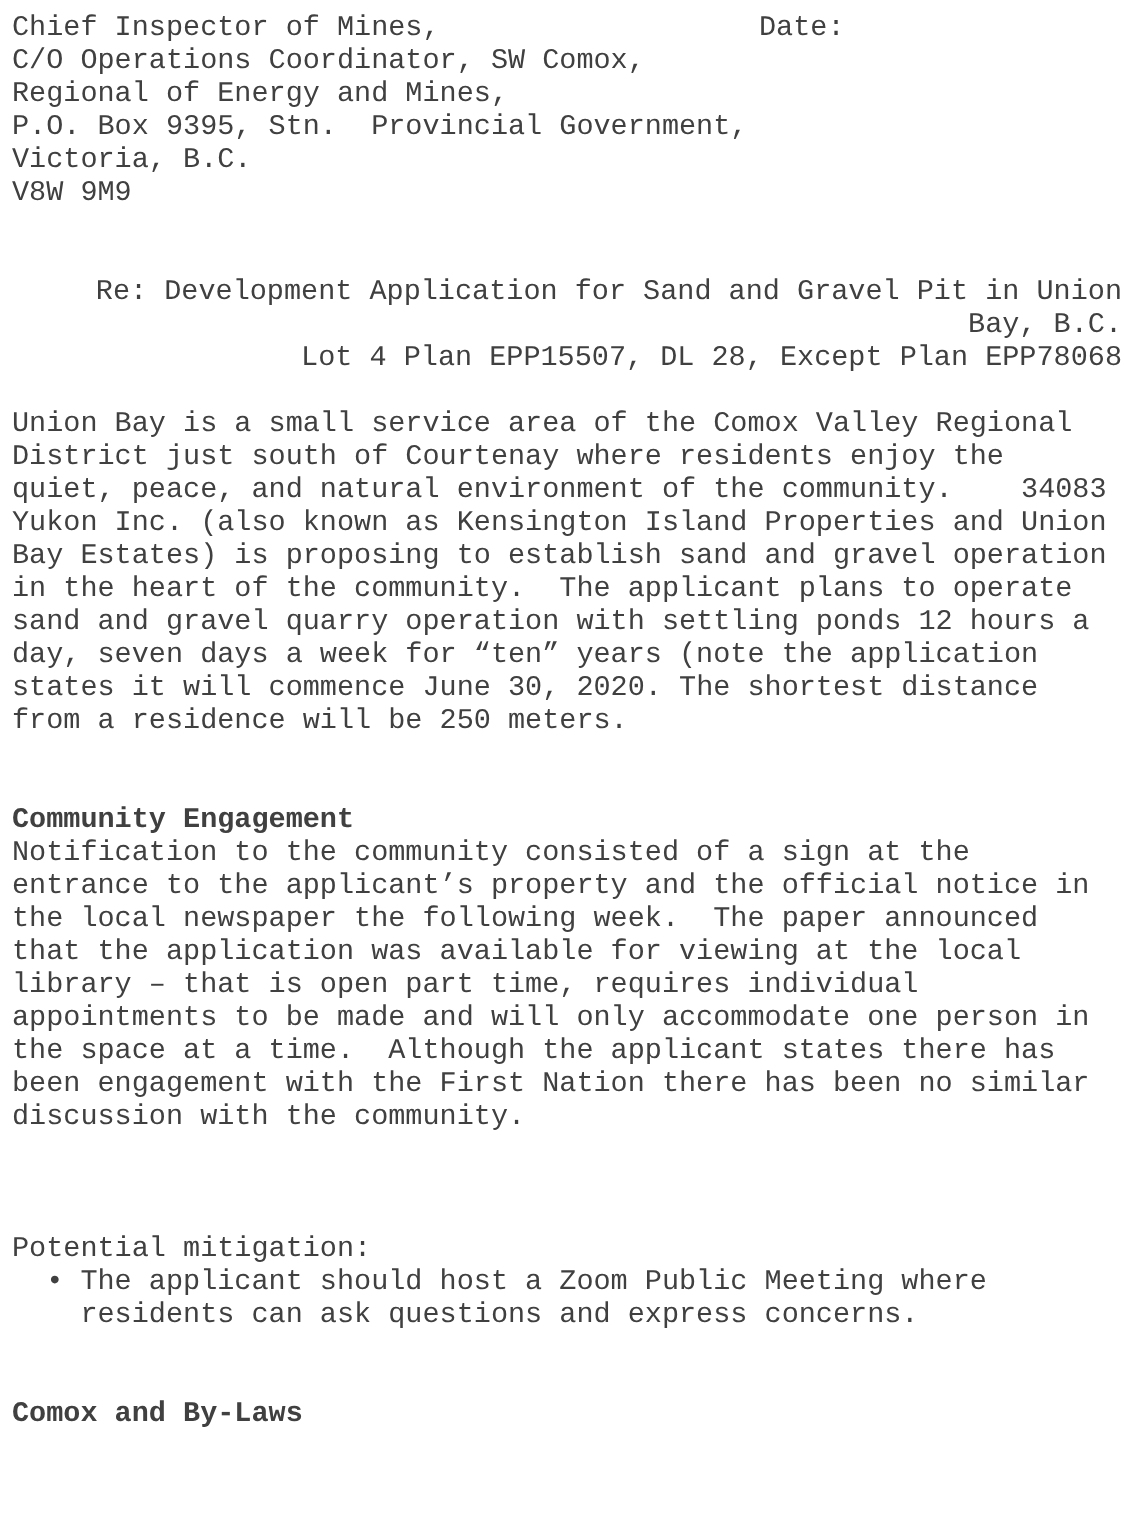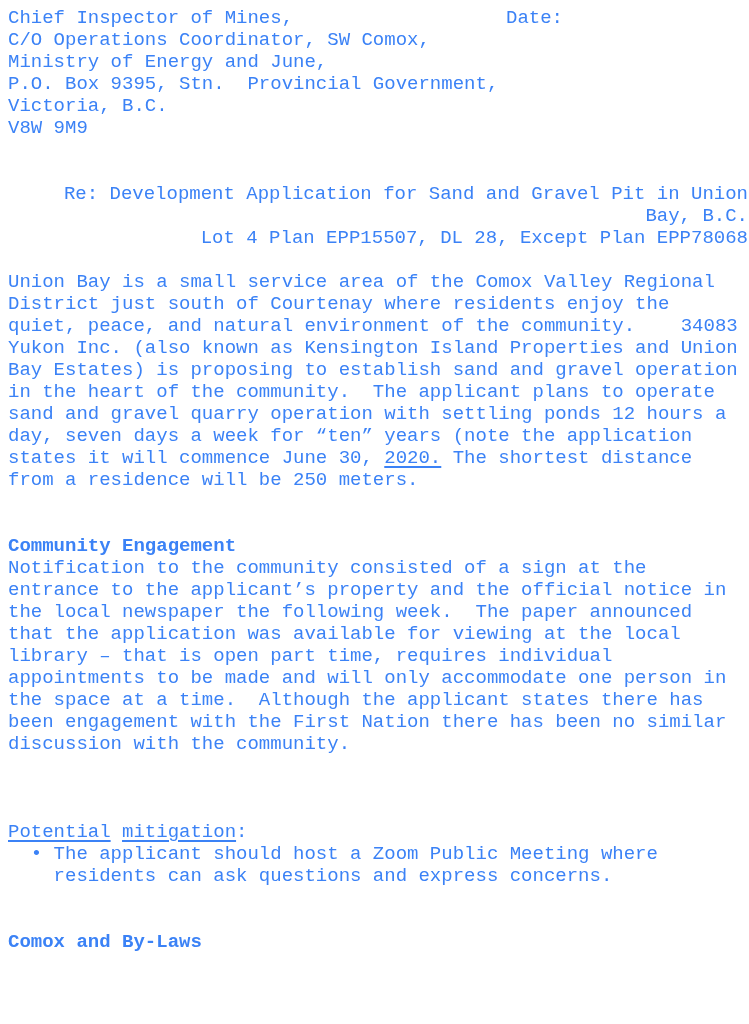--- a/index.html
+++ b/index.html
@@ -6,44 +6,44 @@
   body{
     width:749px;height:1024px;
     background:#ffffff;
     overflow:hidden;
   }
   .doc{
     padding:7px 0 0 8px;
     font-family:"Liberation Mono","DejaVu Sans Mono",monospace;
     font-size:19px;
     line-height:22px;
-    color:#3b82f6;
+    color:#404040;
   }
   .line{
     height:22px;
     white-space:pre;
     position:relative;
   }
   .center{
     text-align:right;
     padding-right:1px;
   }
   .bold{font-weight:bold;}
-  .u{text-decoration:underline;text-underline-offset:3px;text-decoration-thickness:1.5px;}
+  .u{text-underline-offset:3px;text-decoration-thickness:1.5px;}
   .date-label{position:absolute;left:498px;top:0;}
 </style>
 </head>
 <body>
 
 <div class="doc">
 
   <div>
     <div class="line"><span>Chief Inspector of Mines,</span><span class="date-label">Date:</span></div>
     <div class="line">C/O Operations Coordinator, SW Comox,</div>
-    <div class="line">Ministry of Energy and June,</div>
+    <div class="line">Regional of Energy and Mines,</div>
     <div class="line">P.O. Box 9395, Stn.  Provincial Government,</div>
     <div class="line">Victoria, B.C.</div>
     <div class="line">V8W 9M9</div>
   </div>
 
   <div class="line"></div>
   <div class="line"></div>
 
   <div>
     <div class="line center">Re: Development Application for Sand and Gravel Pit in Union</div>

